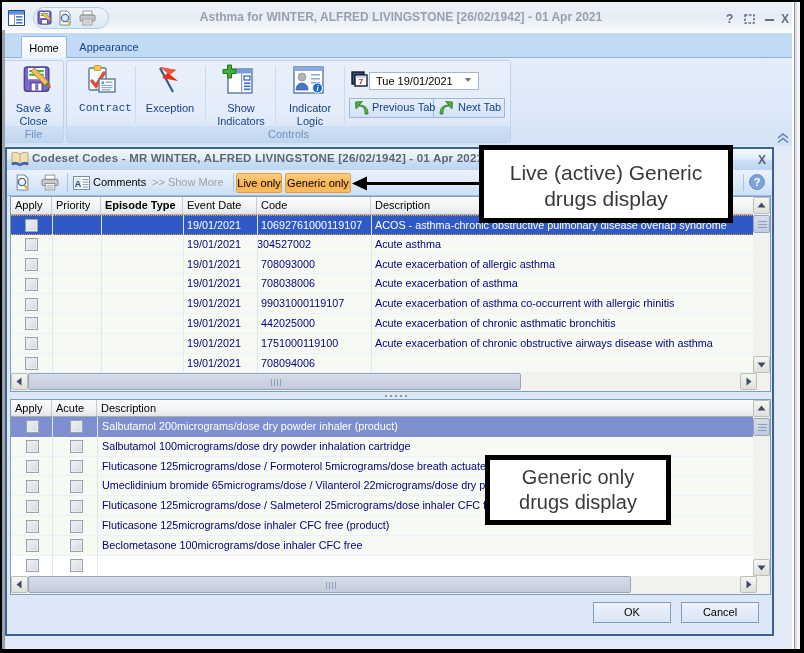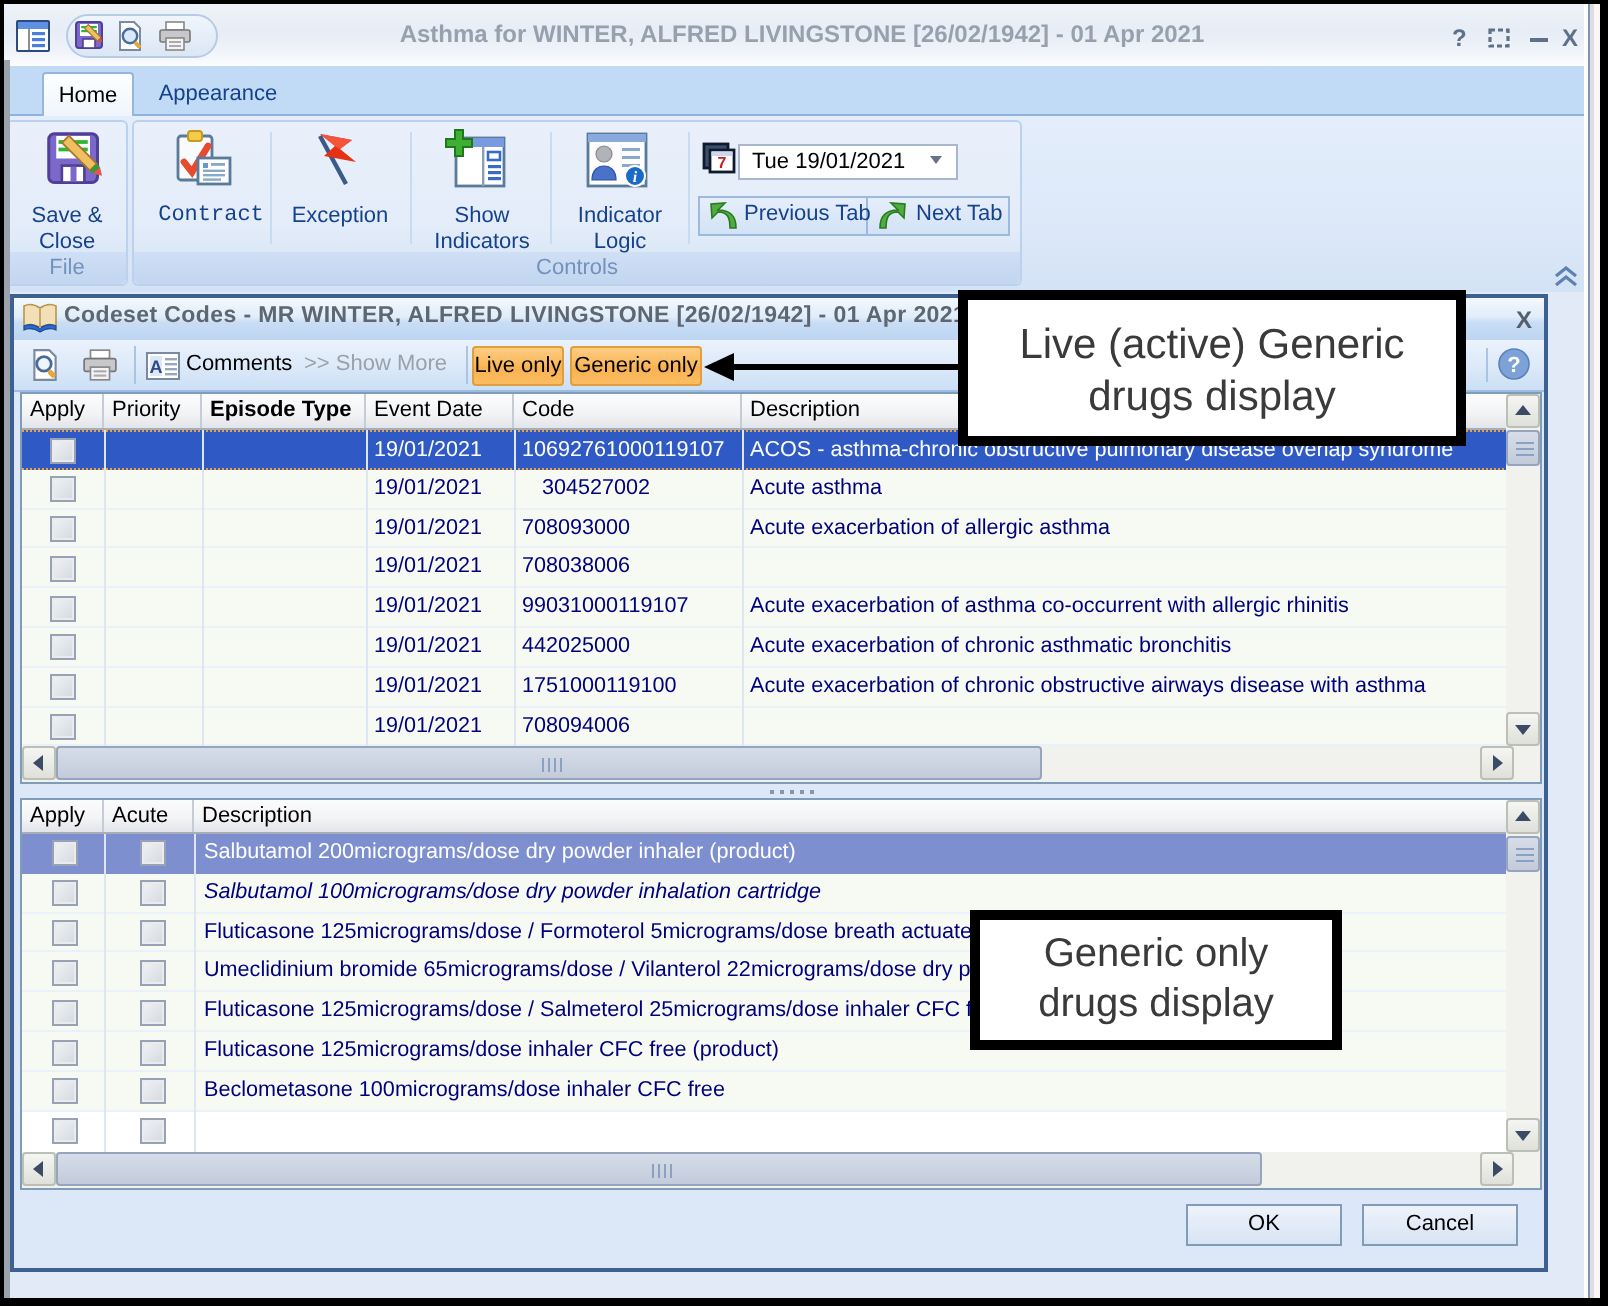--- a/index.html
+++ b/index.html
@@ -272,31 +272,32 @@
       <div class="col" style="left:246px;width:114px;line-height:17px;">Code</div>
       <div class="col" style="left:360px;width:382px;line-height:17px;border-right:none;">Description</div>
       </div>
       <div class="grow" style="top:18.0px;height:19.8px;background:#2f5ac6;color:#fff;border-top:1px dotted #f0a030;border-bottom:1px dotted #f0a030;line-height:18px;">
           <span class="abs" style="left:176px;">19/01/2021</span>
           <span class="abs" style="left:250px;">10692761000119107</span>
           <span class="abs" style="left:364px;">ACOS - asthma-chronic obstructive pulmonary disease overlap syndrome</span>
         </div>
       <div class="grow" style="top:37.8px;height:19.8px;background:#f6faf3;line-height:19px;">
           <span class="abs" style="left:176px;">19/01/2021</span>
-          <span class="abs" style="left:260px;">304527002</span>
+          <span class="abs" style="left:246px;">304527002</span>
           <span class="abs" style="left:364px;">Acute asthma</span>
         </div>
       <div class="grow" style="top:57.6px;height:19.8px;background:#f6faf3;line-height:19px;">
           <span class="abs" style="left:176px;">19/01/2021</span>
           <span class="abs" style="left:250px;text-align:center;">708093000</span>
           <span class="abs" style="left:364px;">Acute exacerbation of allergic asthma</span>
         </div>
       <div class="grow" style="top:77.4px;height:19.8px;background:#f6faf3;line-height:19px;">
           <span class="abs" style="left:176px;">19/01/2021</span>
           <span class="abs" style="left:250px;">708038006</span>
+          <span class="abs" style="left:364px;">Acute exacerbation of asthma</span>
         </div>
       <div class="grow" style="top:97.2px;height:19.8px;background:#f6faf3;line-height:19px;">
           <span class="abs" style="left:176px;">19/01/2021</span>
           <span class="abs" style="left:250px;">99031000119107</span>
           <span class="abs" style="left:364px;">Acute exacerbation of asthma co-occurrent with allergic rhinitis</span>
         </div>
       <div class="grow" style="top:117.0px;height:19.8px;background:#f6faf3;line-height:19px;">
           <span class="abs" style="left:176px;">19/01/2021</span>
           <span class="abs" style="left:250px;">442025000</span>
           <span class="abs" style="left:364px;">Acute exacerbation of chronic asthmatic bronchitis</span>
@@ -351,21 +352,21 @@
       <div class="grid" style="left:3px;top:250px;width:761px;height:196px;">
       <div class="ghead" style="height:17px;">
       <div class="col" style="left:0px;width:41px;line-height:16px;">Apply</div>
       <div class="col" style="left:41px;width:45px;line-height:16px;">Acute</div>
       <div class="col" style="left:86px;width:656px;line-height:16px;border-right:none;">Description</div>
       </div>
       <div class="grow" style="top:17.0px;height:19.8px;background:#7e8fd0;color:#fff;border-bottom:none;line-height:19px;">
           <span class="abs" style="left:91px;">Salbutamol 200micrograms/dose dry powder inhaler (product)</span>
         </div>
       <div class="grow" style="top:36.8px;height:19.8px;background:#f6faf3;line-height:19px;">
-          <span class="abs" style="left:91px;font-style:italic;">Salbutamol 100micrograms/dose dry powder inhalation cartridge</span>
+          <span class="abs" style="left:91px;">Salbutamol 100micrograms/dose dry powder inhalation cartridge</span>
         </div>
       <div class="grow" style="top:56.6px;height:19.8px;background:#f6faf3;line-height:19px;">
           <span class="abs" style="left:91px;">Fluticasone 125micrograms/dose / Formoterol 5micrograms/dose breath actuated inhaler</span>
         </div>
       <div class="grow" style="top:76.4px;height:19.8px;background:#f6faf3;line-height:19px;">
           <span class="abs" style="left:91px;">Umeclidinium bromide 65micrograms/dose / Vilanterol 22micrograms/dose dry powder</span>
         </div>
       <div class="grow" style="top:96.2px;height:19.8px;background:#f6faf3;line-height:19px;">
           <span class="abs" style="left:91px;">Fluticasone 125micrograms/dose / Salmeterol 25micrograms/dose inhaler CFC free</span>
         </div>

